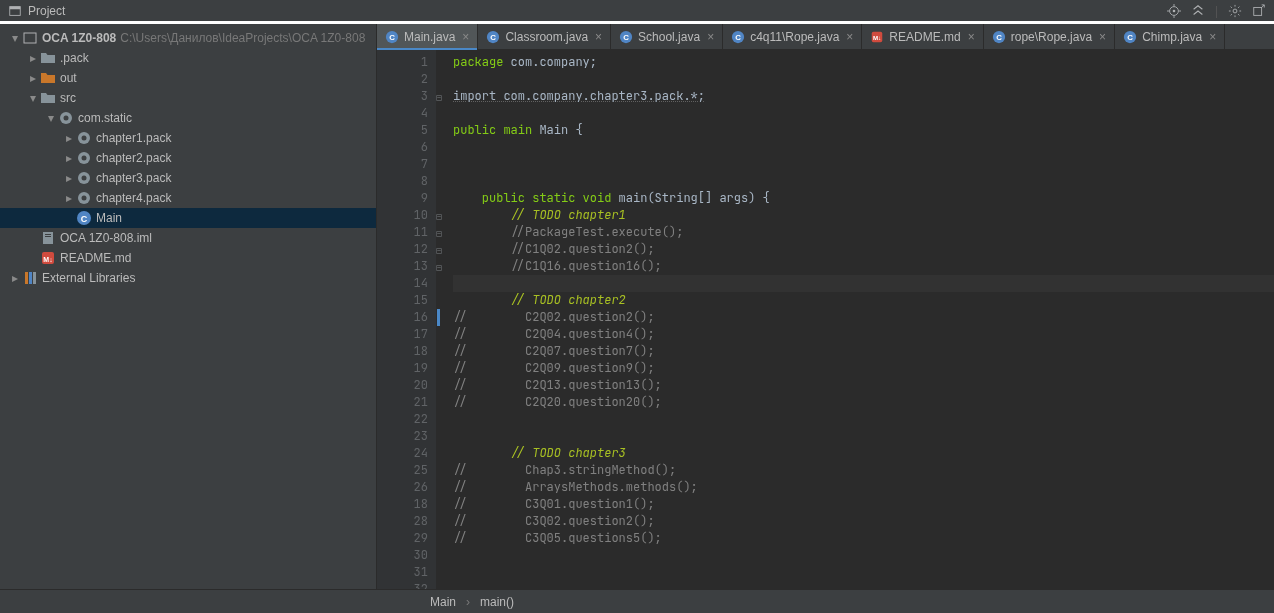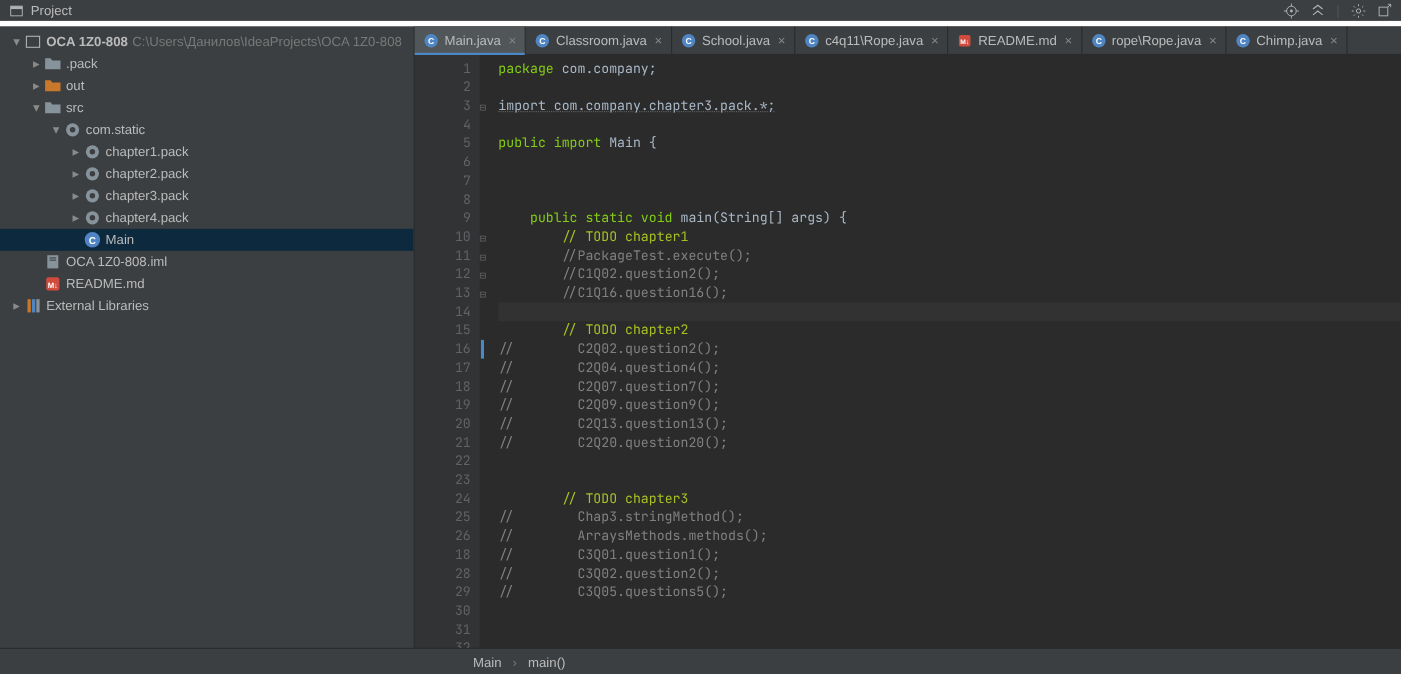--- a/index.html
+++ b/index.html
@@ -1,17 +1,17 @@
 <!DOCTYPE html>
 <html><head>
 <meta charset="utf-8">
 <style>
   * { margin:0; padding:0; box-sizing:border-box; }
   body { font-family: "Segoe UI", Arial, sans-serif; font-size:12px; background:#3c3f41; color:#bbbbbb; width:1274px; height:613px; overflow:hidden; display:flex; flex-direction:column; }
-  .toolbar { height:24px; background:#3c3f41; border-bottom:5px solid #ffffff; display:flex; align-items:center; padding:0 8px; }
+  .toolbar { height:24px; background:#3c3f41; border-bottom:3px solid #ffffff; display:flex; align-items:center; padding:0 8px; }
   .toolbar-left { display:flex; align-items:center; gap:6px; flex:1; }
   .toolbar-right { display:flex; align-items:center; gap:10px; }
   .tb-icon { width:14px; height:14px; display:flex; align-items:center; justify-content:center; color:#afb1b3; cursor:pointer; }
   .tb-icon svg { width:14px; height:14px; }
   .main { flex:1; display:flex; overflow:hidden; }
   .sidebar { width:377px; background:#3c3f41; border-right:1px solid #2b2b2b; display:flex; flex-direction:column; }
   .tree { flex:1; overflow:auto; font-size:12px; padding-top:4px;}
   .tree-row { display:flex; align-items:center; height:20px; cursor:pointer; white-space:nowrap;}
   .tree-row.selected { background:#0d293e; }
   .tw { width:14px; display:inline-flex; justify-content:center; color:#8a8a8a; }
@@ -30,21 +30,21 @@
   .close-x { color:#8a8a8a; font-size:12px; margin-left:2px;}
   .editor-body { flex:1; display:flex; overflow:hidden; font-family:"JetBrains Mono","Consolas",monospace; font-size:12px; line-height:17px;}
   .gutter { width:60px; background:#313335; color:#606366; text-align:right; padding:4px 8px 4px 0; border-right:1px solid #2b2b2b; user-select:none;}
   .gnum{height:17px;position:relative;}
   .fold-mark{position:absolute;right:-14px;top:1px;color:#606366;font-size:10px;}
   .code { flex:1; padding:4px 0 4px 16px; overflow:hidden; position:relative;}
   .line{height:17px; white-space:pre;}
   .kw{color:#84cc16;}
   .cls{color:#a9b7c6;}
   .cm{color:#808080;}
-  .todo{color:#a8c023;}
+  .todo{color:#a8c023;font-style:italic;}
   .pkg{color:#a9b7c6;}
   .und{text-decoration:underline dotted #606060;}
   .line.caret{background:#323232;}
   .crumbs { height:24px; background:#3c3f41; border-top:1px solid #2b2b2b; display:flex; align-items:center; padding-left:430px; gap:10px; color:#bbbbbb;}
   .crumb-sep{color:#787878;}
   .folder-icon{fill:#87939a;}
   .folder-orange{fill:#c9772a;}
 </style>
 </head>
 <body>
@@ -344,21 +344,21 @@
           <div class="gnum">29</div>
           <div class="gnum">30</div>
           <div class="gnum">31</div>
           <div class="gnum">32</div>
         </div>
       <div class="code" id="code">
           <div class="line"><span class="kw">package </span><span class="pkg">com.company;</span></div>
           <div class="line">&nbsp;</div>
           <div class="line"><span class="pkg und">import com.company.chapter3.pack.*;</span></div>
           <div class="line">&nbsp;</div>
-          <div class="line"><span class="kw">public import </span><span class="cls">Main </span><span class="cls">{</span></div>
+          <div class="line"><span class="kw">public main </span><span class="cls">Main </span><span class="cls">{</span></div>
           <div class="line">&nbsp;</div>
           <div class="line">&nbsp;</div>
           <div class="line">&nbsp;</div>
           <div class="line"><span class="kw">    public static void </span><span class="cls">main</span><span class="cls">(String[] args) {</span></div>
           <div class="line"><span class="">        </span><span class="todo">// TODO chapter1</span></div>
           <div class="line"><span class="">        </span><span class="cm">//PackageTest.execute();</span></div>
           <div class="line"><span class="">        </span><span class="cm">//C1Q02.question2();</span></div>
           <div class="line"><span class="">        </span><span class="cm">//C1Q16.question16();</span></div>
           <div class="line caret">&nbsp;</div>
           <div class="line"><span class="">        </span><span class="todo">// TODO chapter2</span></div>

